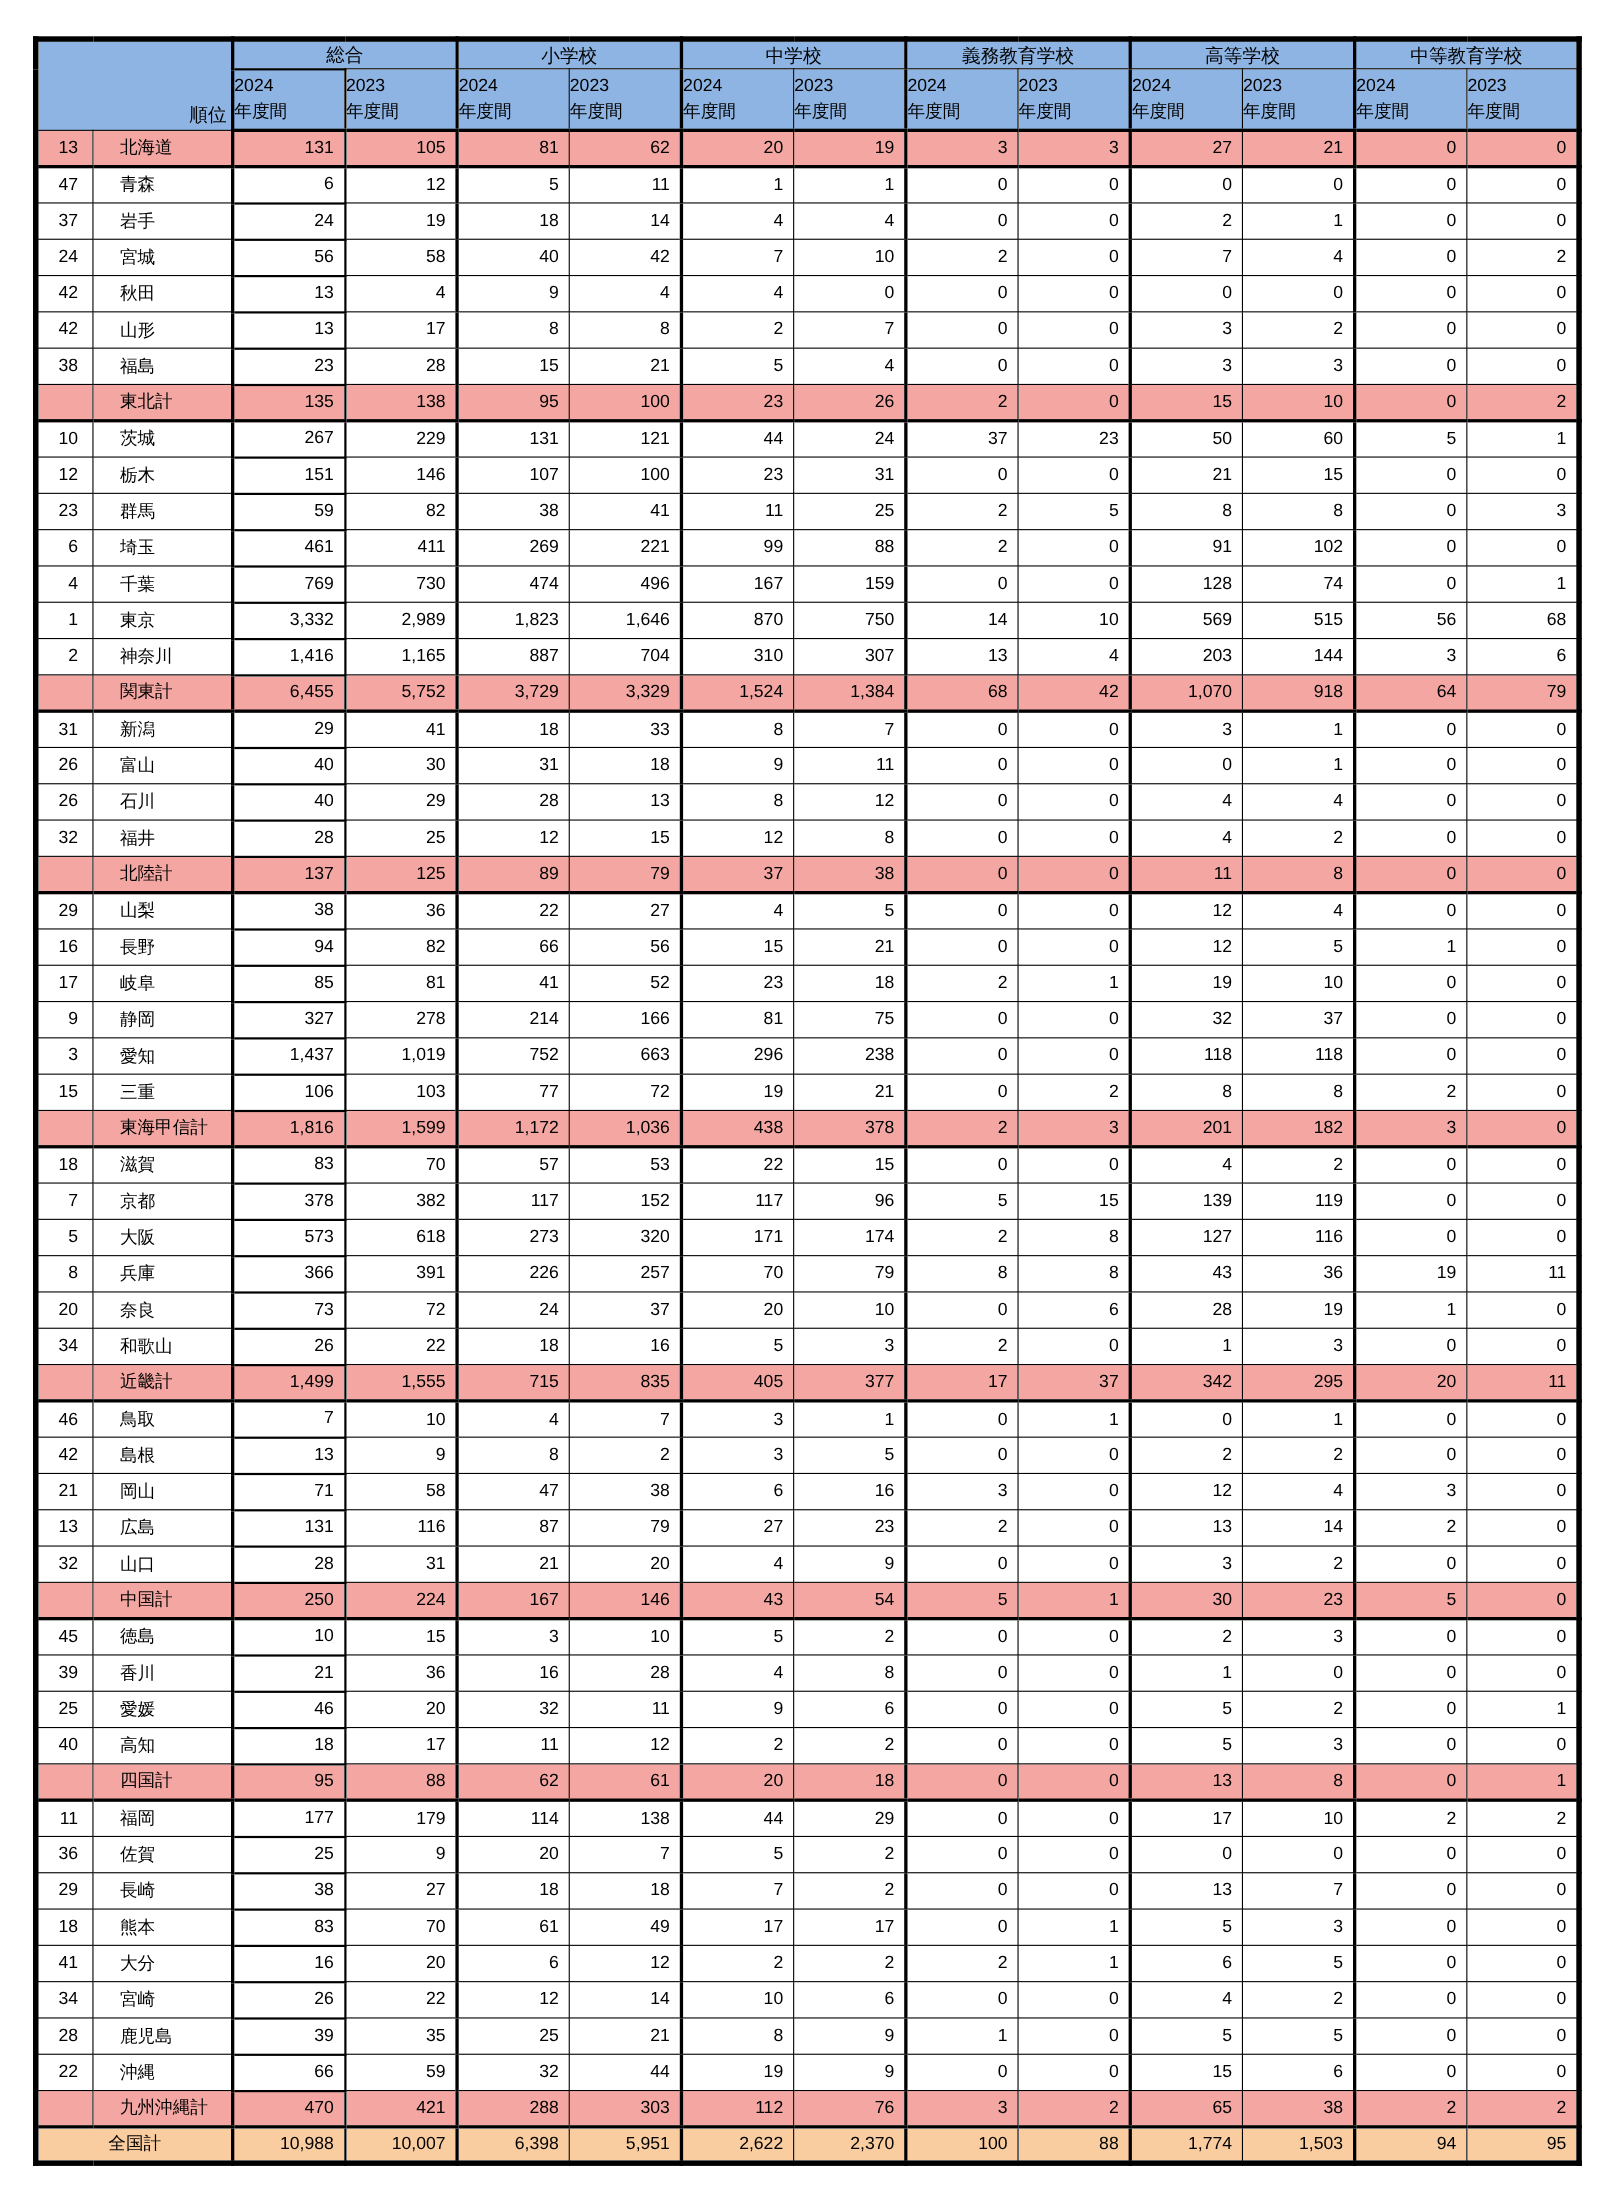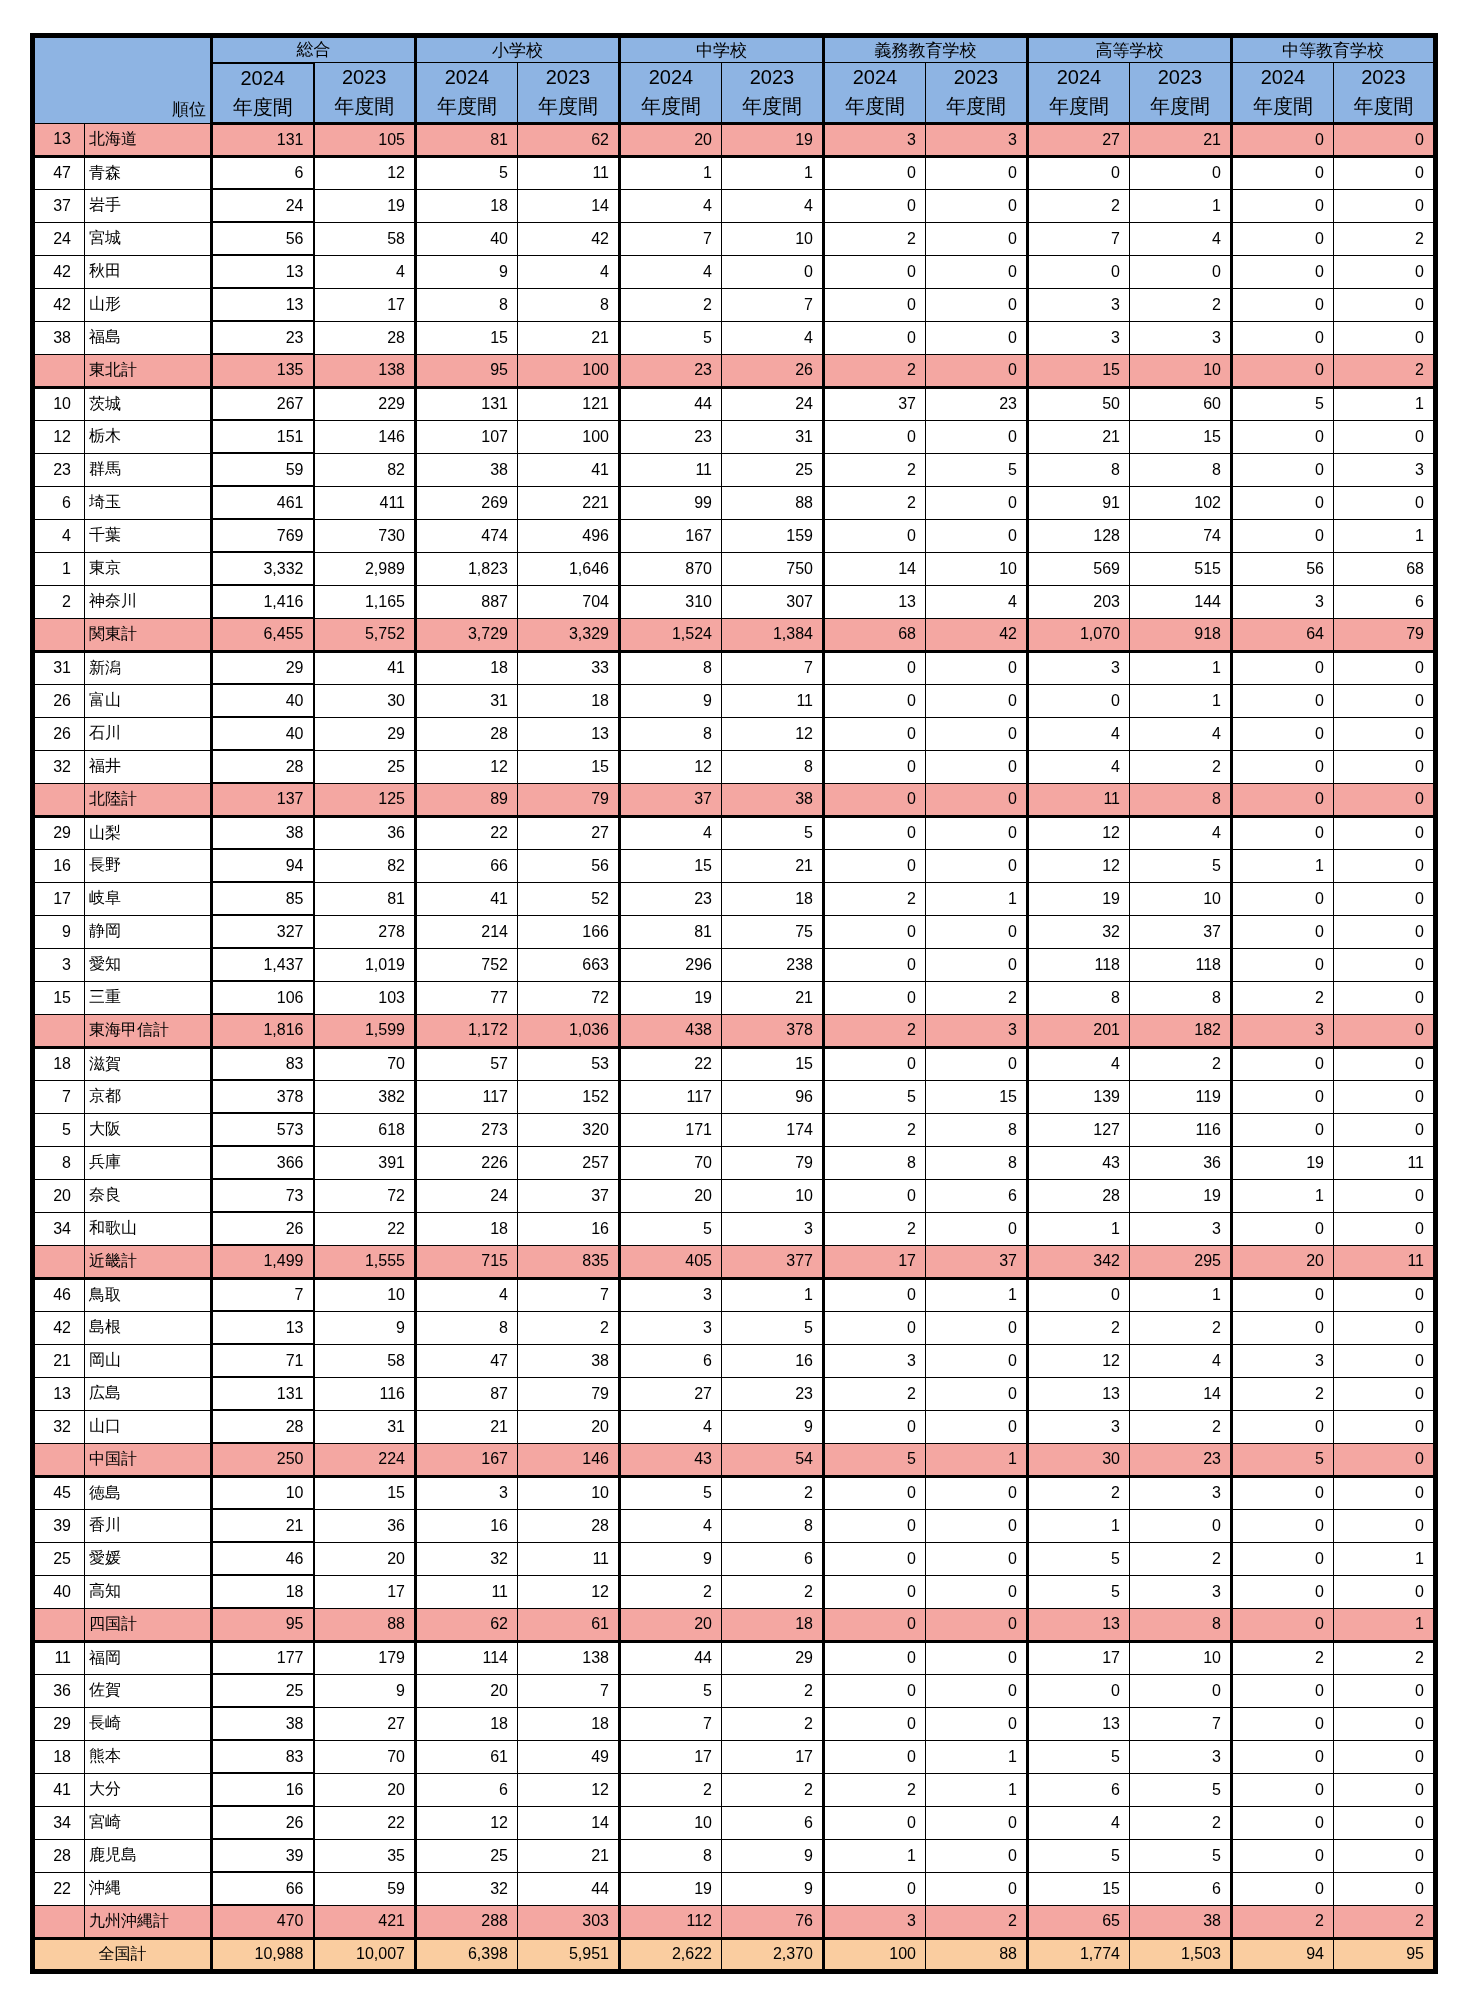--- a/index.html
+++ b/index.html
@@ -24,24 +24,24 @@
   th,td{
     border:1px solid var(--line);
     padding:0;
     overflow:hidden;
     white-space:nowrap;
     box-sizing:border-box;
   }
   thead th{background:var(--header-bg);font-weight:400;}
   .corner{vertical-align:bottom;text-align:right;padding:2px 4px;font-size:17px;}
   .group{height:27px;font-size:17px;text-align:center;}
-  .yearcell{height:56px;font-size:20px;text-align:center;line-height:1.45;}
+  .yearcell{height:56px;font-size:16px;text-align:left;line-height:1.45;}
   tbody tr{height:33px;margin-top:12px;}
   td.rank{ text-align:right;padding-right:13px;font-size:16px;background:#fff;}
-  td.name{ text-align:left;padding-left:4px;font-size:16px;background:#fff;}
+  td.name{ text-align:left;padding-left:24px;font-size:16px;background:#fff;}
   td.num{  text-align:right;padding-right:9px;font-size:16px;background:#fff;}
   
   .gb{border-left-width:3px;}
   
   td.c0,th.c0h{border-width:2px;border-left-width:3px;}
   
   thead tr.years th{border-bottom-width:3px;}
   tr.subtotal td{border-bottom-width:3px;}
   tr.subtotal td{background:var(--subtotal-bg) !important;}
   tr.grand td{background:var(--grand-bg) !important;border-bottom-width:4px;}

